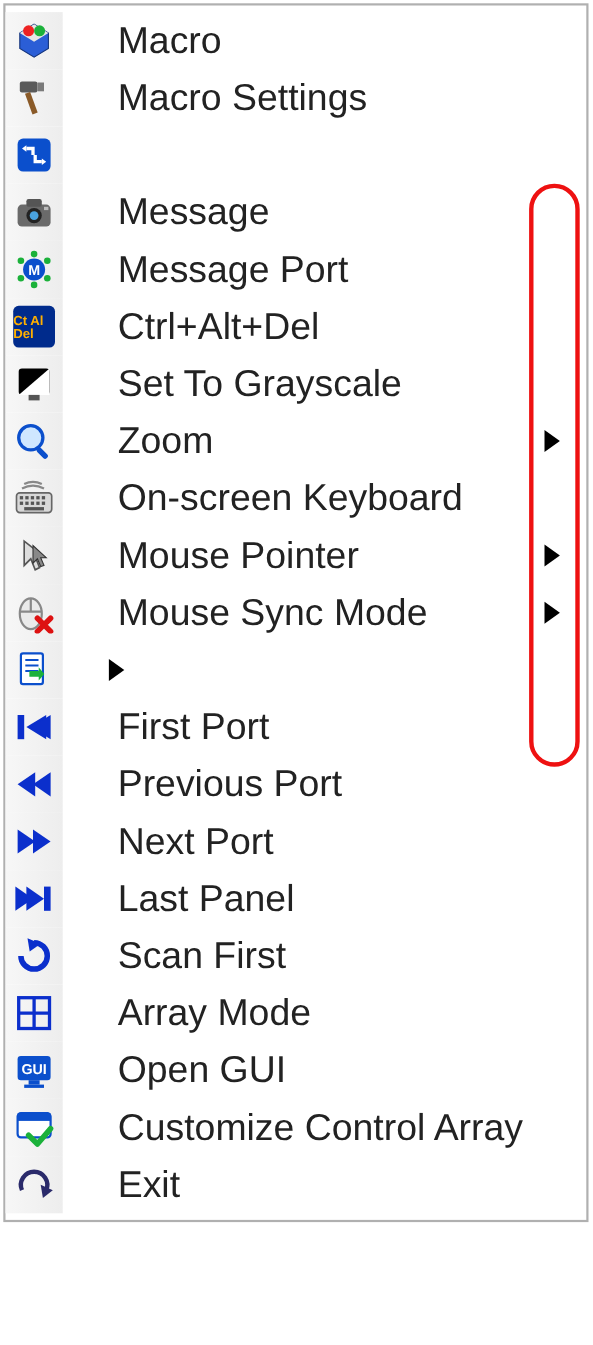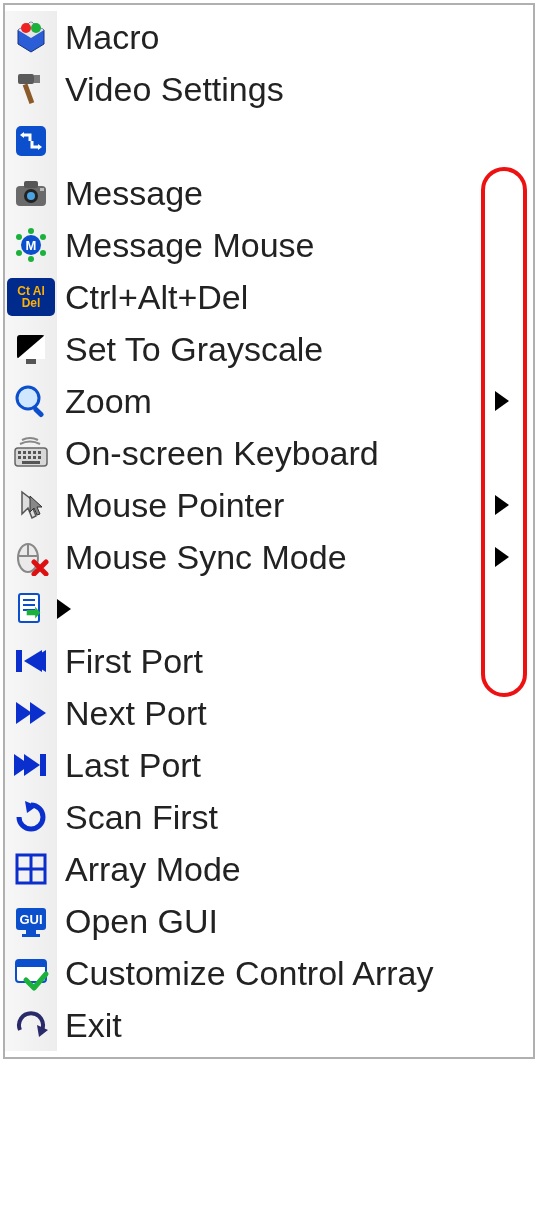--- a/index.html
+++ b/index.html
@@ -16,20 +16,21 @@
     width: 532px;
     margin: 3px;
     position: relative;
   }
   .menu-item {
     display: flex;
     align-items: center;
     height: 52px;
     cursor: pointer;
     position: relative;
+    gap: 42px;
   }
   .icon-col {
     width: 52px;
     height: 52px;
     display: flex;
     align-items: center;
     justify-content: center;
     background: linear-gradient(to right, #f7f7f7, #ededed);
     flex-shrink: 0;
   }
@@ -52,22 +53,22 @@
     position: absolute;
     right: 6px;
     top: 162px;
     width: 46px;
     height: 530px;
     border: 4px solid #e11;
     border-radius: 40px;
     pointer-events: none;
   }
   .ctlaltdel {
-    width:48px;height:38px;background:#002b8c;border-radius:5px;
-    display:flex;flex-direction:column;align-items:center;justify-content:center;
+    width:38px;height:38px;background:#002b8c;border-radius:5px;
+    display:flex;flex-direction:column;align-items:flex-start;justify-content:center;
     font-size:12px;font-weight:bold;color:#ffb000;line-height:1;
   }
 </style>
 </head>
 <body>
 
 <div class="menu">
 
   <div class="menu-item">
     <div class="icon-col">
@@ -82,21 +83,21 @@
   </div>
 
   <div class="menu-item">
     <div class="icon-col">
       <svg viewBox="0 0 38 38">
           <rect x="6" y="4" width="16" height="10" rx="2" fill="#5a5a5a"></rect>
           <rect x="22" y="5" width="6" height="8" fill="#7a7a7a"></rect>
           <rect x="14" y="14" width="5" height="20" fill="#8a5a28" transform="rotate(-20 16 24)"></rect>
         </svg>
     </div>
-    <span class="label">Video Settings</span>
+    <span class="label">Macro Settings</span>
   </div>
 
   <div class="menu-item">
     <div class="icon-col">
       <svg viewBox="0 0 38 38">
           <rect x="4" y="4" width="30" height="30" rx="5" fill="#0b4fcc"></rect>
           <path d="M13 11h12v4h-4v12h-4V15h-4z" fill="none"></path>
           <path d="M12 13 L18 13 L18 19" stroke="#fff" stroke-width="3" fill="none"></path>
           <path d="M26 25 L20 25 L20 19" stroke="#fff" stroke-width="3" fill="none"></path>
           <polygon points="12,10 12,16 8,13" fill="#fff"></polygon>
@@ -125,21 +126,21 @@
           <circle cx="19" cy="19" r="10" fill="#0b4fcc"></circle>
           <text x="19" y="24" font-size="13" fill="#fff" text-anchor="middle" font-weight="bold">M</text>
           <circle cx="7" cy="11" r="3" fill="#1bb13a"></circle>
           <circle cx="31" cy="11" r="3" fill="#1bb13a"></circle>
           <circle cx="7" cy="27" r="3" fill="#1bb13a"></circle>
           <circle cx="31" cy="27" r="3" fill="#1bb13a"></circle>
           <circle cx="19" cy="5" r="3" fill="#1bb13a"></circle>
           <circle cx="19" cy="33" r="3" fill="#1bb13a"></circle>
         </svg>
     </div>
-    <span class="label">Message Mouse</span>
+    <span class="label">Message Port</span>
   </div>
 
   <div class="menu-item">
     <div class="icon-col">
       <div class="ctlaltdel">
           <div>Ct Al</div>
           <div>Del</div>
         </div>
     </div>
     <span class="label">Ctrl+Alt+Del</span>
@@ -232,40 +233,49 @@
     <div class="icon-col">
       <svg viewBox="0 0 38 38">
           <rect x="4" y="8" width="6" height="22" fill="#0b2fcc"></rect>
           <polygon points="30,8 12,19 30,30" fill="#0b2fcc"></polygon>
           <polygon points="38,8 20,19 38,30" fill="#0b2fcc" transform="translate(-4,0)"></polygon>
         </svg>
     </div>
     <span class="label">First Port</span>
   </div>
 
+  <div class="menu-item">
+    <div class="icon-col">
+      <svg viewBox="0 0 38 38">
+          <polygon points="20,8 4,19 20,30" fill="#0b2fcc"></polygon>
+          <polygon points="34,8 18,19 34,30" fill="#0b2fcc"></polygon>
+        </svg>
+    </div>
+    <span class="label">Previous Port</span>
+  </div>
 
   <div class="menu-item">
     <div class="icon-col">
       <svg viewBox="0 0 38 38">
           <polygon points="4,8 20,19 4,30" fill="#0b2fcc"></polygon>
           <polygon points="18,8 34,19 18,30" fill="#0b2fcc"></polygon>
         </svg>
     </div>
     <span class="label">Next Port</span>
   </div>
 
   <div class="menu-item">
     <div class="icon-col">
       <svg viewBox="0 0 38 38">
           <polygon points="2,8 18,19 2,30" fill="#0b2fcc"></polygon>
           <polygon points="12,8 28,19 12,30" fill="#0b2fcc"></polygon>
           <rect x="28" y="8" width="6" height="22" fill="#0b2fcc"></rect>
         </svg>
     </div>
-    <span class="label">Last Port</span>
+    <span class="label">Last Panel</span>
   </div>
 
   <div class="menu-item">
     <div class="icon-col">
       <svg viewBox="0 0 38 38">
           <path d="M19 7 A12 12 0 1 1 7 19" fill="none" stroke="#0b2fcc" stroke-width="5"></path>
           <polygon points="13,3 25,8 15,15" fill="#0b2fcc"></polygon>
         </svg>
     </div>
     <span class="label">Scan First</span>

